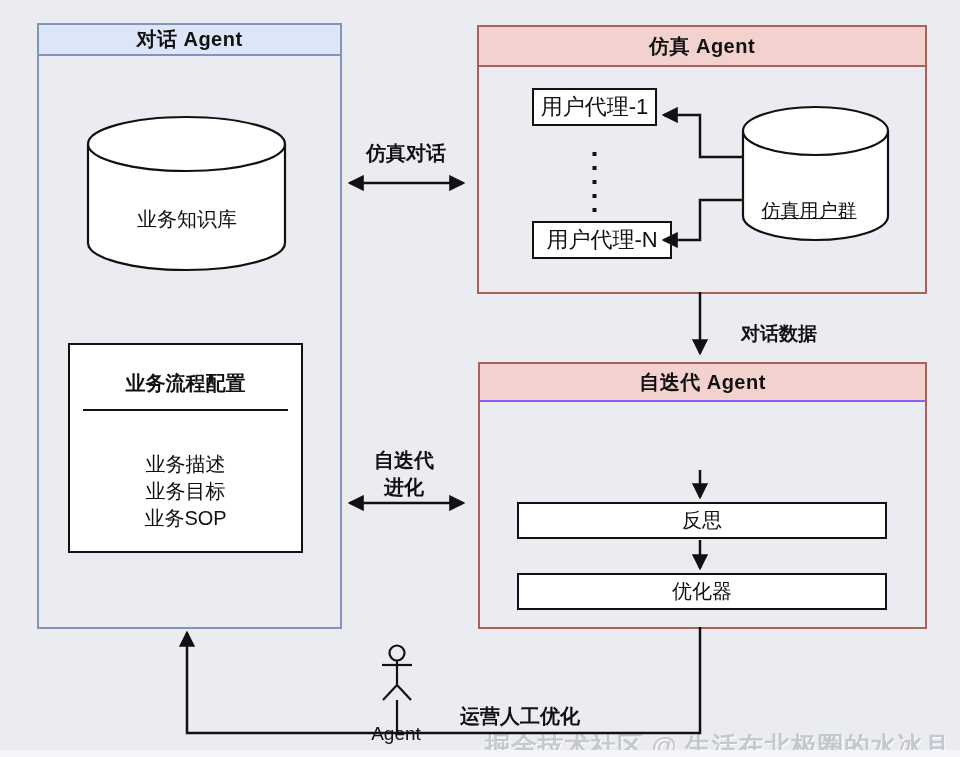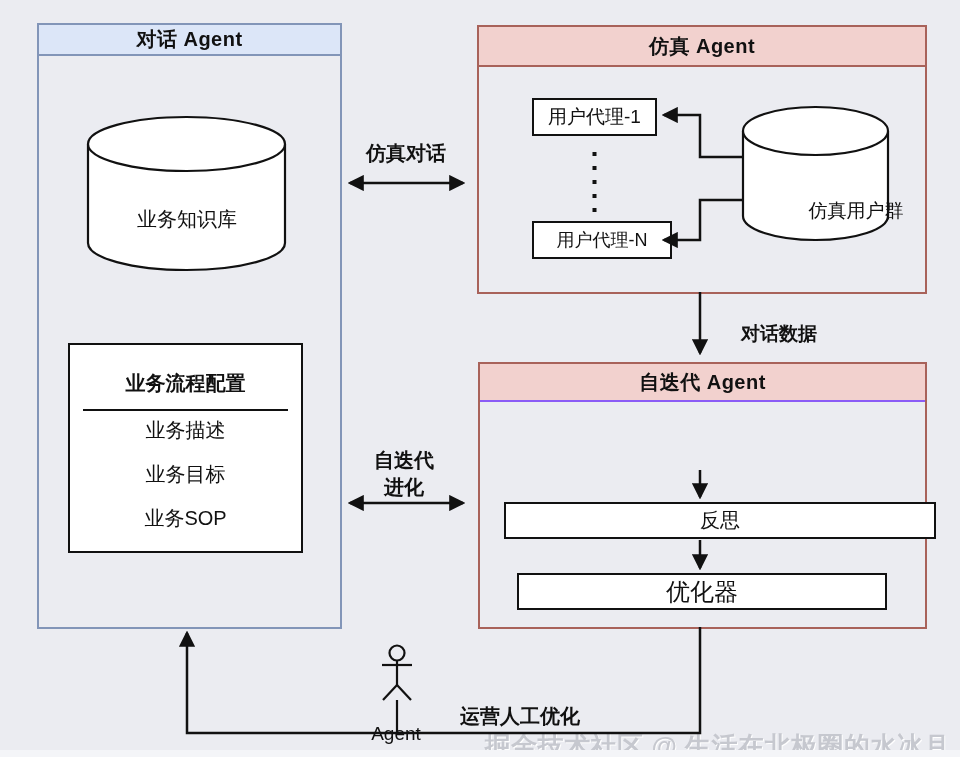--- a/index.html
+++ b/index.html
@@ -26,36 +26,36 @@
     position:absolute;background:#fff;border:2px solid #111;box-sizing:border-box;
     display:flex;align-items:center;justify-content:center;z-index:3;
   }
   #proc-box{left:68px;top:343px;width:235px;height:210px;flex-direction:column;
     justify-content:flex-start;padding:13px;}
   #proc-box .proc-hdr{
     width:100%;height:53px;border-bottom:2px solid #111;display:flex;
     align-items:center;justify-content:center;font-weight:bold;font-size:20px;box-sizing:border-box;
   }
   #proc-box .proc-items{
-    flex:1;width:100%;display:flex;flex-direction:column;justify-content:space-between;
+    flex:1;width:100%;display:flex;flex-direction:column;justify-content:flex-end;
     align-items:center;font-size:20px;padding:6px 0;box-sizing:border-box;
   }
-  #proxy-1{left:532px;top:98px;width:125px;height:38px;font-size:19px;}
-  #proxy-n{left:532px;top:221px;width:140px;height:38px;font-size:18px;text-align:center;}
+  #proxy-1{left:532px;top:88px;width:125px;height:38px;font-size:22px;}
+  #proxy-n{left:532px;top:221px;width:140px;height:38px;font-size:22px;text-align:center;}
   #step-eval{left:517px;top:433px;width:370px;height:36px;font-size:20px;}
-  #step-reflect{left:504px;top:502px;width:432px;height:37px;font-size:20px;font-family:Liberation Serif, serif;}
-  #step-optim{left:517px;top:573px;width:370px;height:37px;font-size:24px;}
+  #step-reflect{left:517px;top:502px;width:370px;height:37px;font-size:20px;font-family:Liberation Serif, serif;}
+  #step-optim{left:517px;top:573px;width:370px;height:37px;font-size:20px;}
   
   #wires{position:absolute;left:0;top:0;z-index:5;pointer-events:none;}
   
   .lbl{position:absolute;z-index:10;transform:translate(-50%,-50%);white-space:nowrap;
     text-align:center;margin-top:12px;}
   .lbl.bold{font-weight:bold;}
   #kb-label{left:187px;top:207px;font-size:20px;}
-  #pool-label{left:856px;top:199px;font-size:19px;}
+  #pool-label{left:809px;top:199px;font-size:19px;text-decoration:underline;}
   #sim-dialogue-label{left:406px;top:141px;font-size:20px;}
   #dialogue-data-label{left:779px;top:322px;font-size:19px;}
   #self-iter-label{left:404px;top:462px;font-size:20px;line-height:27px;}
   #manual-opt-label{left:520px;top:704px;font-size:20px;}
   #actor-label{left:396px;top:722px;font-size:19px;}
   #watermark{
     position:absolute;right:10px;top:726px;transform:translateY(-50%);
     z-index:1;font-size:26px;font-weight:600;color:#c6c8cf;
     text-shadow:1px 1px 0 #ffffff;white-space:nowrap;letter-spacing:.5px;margin-top:20px;
   }

